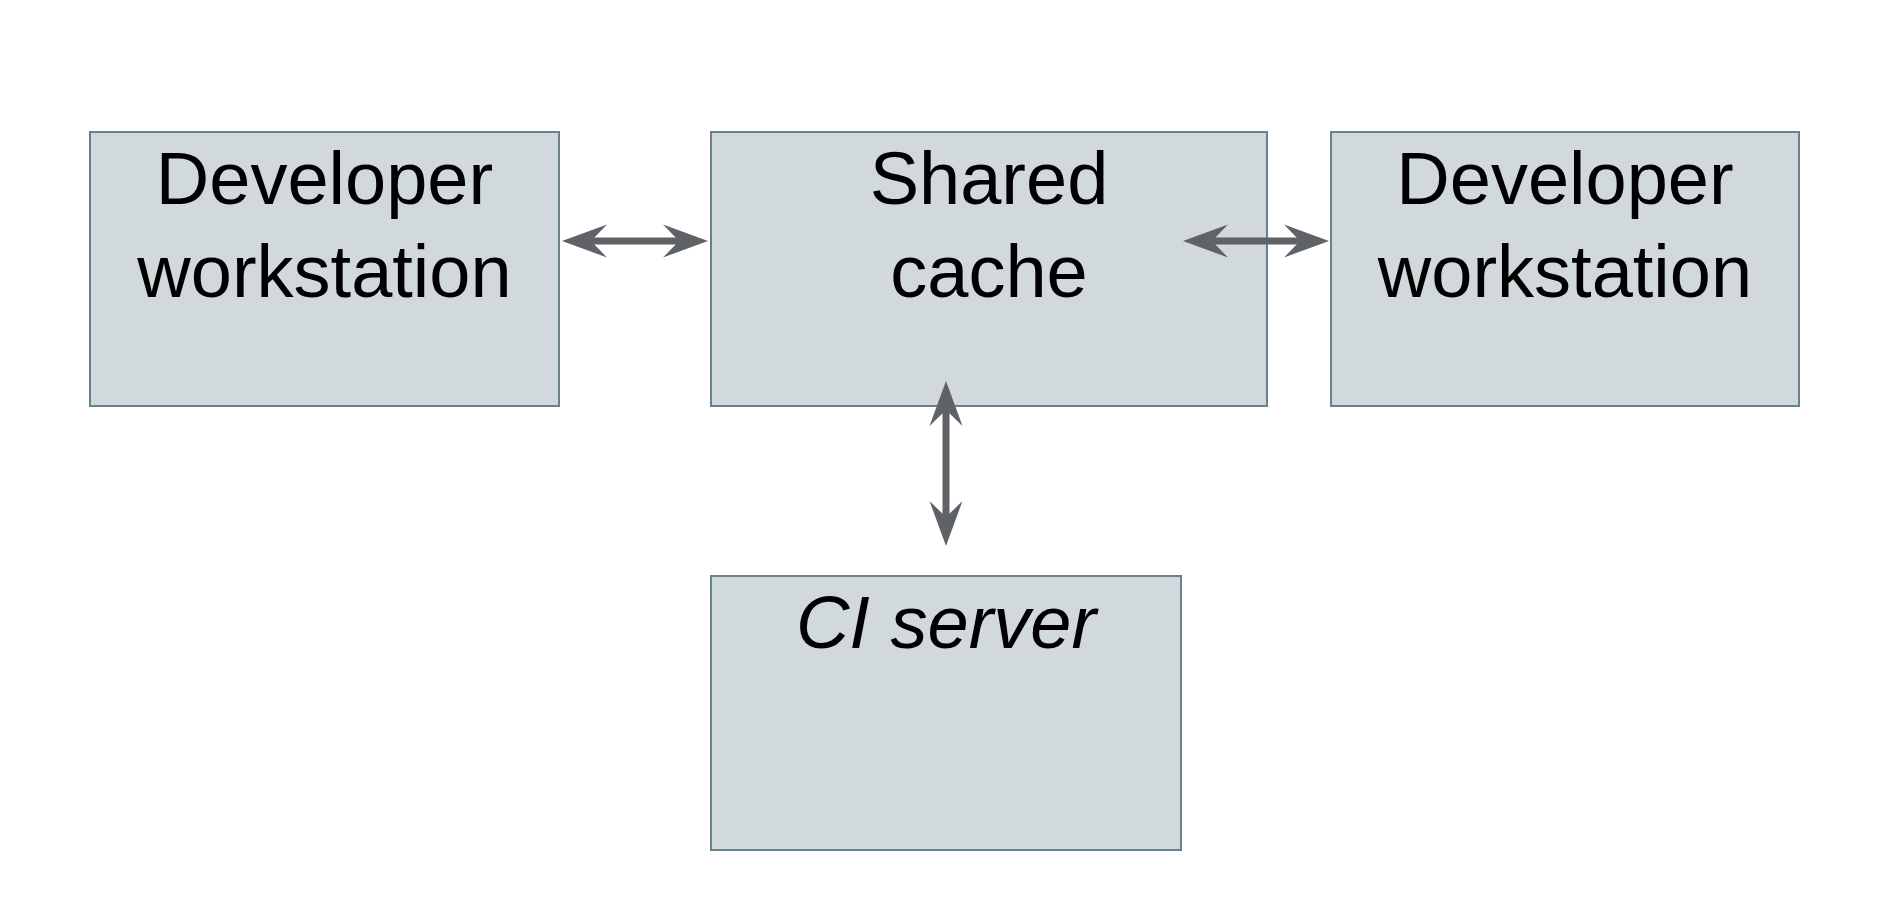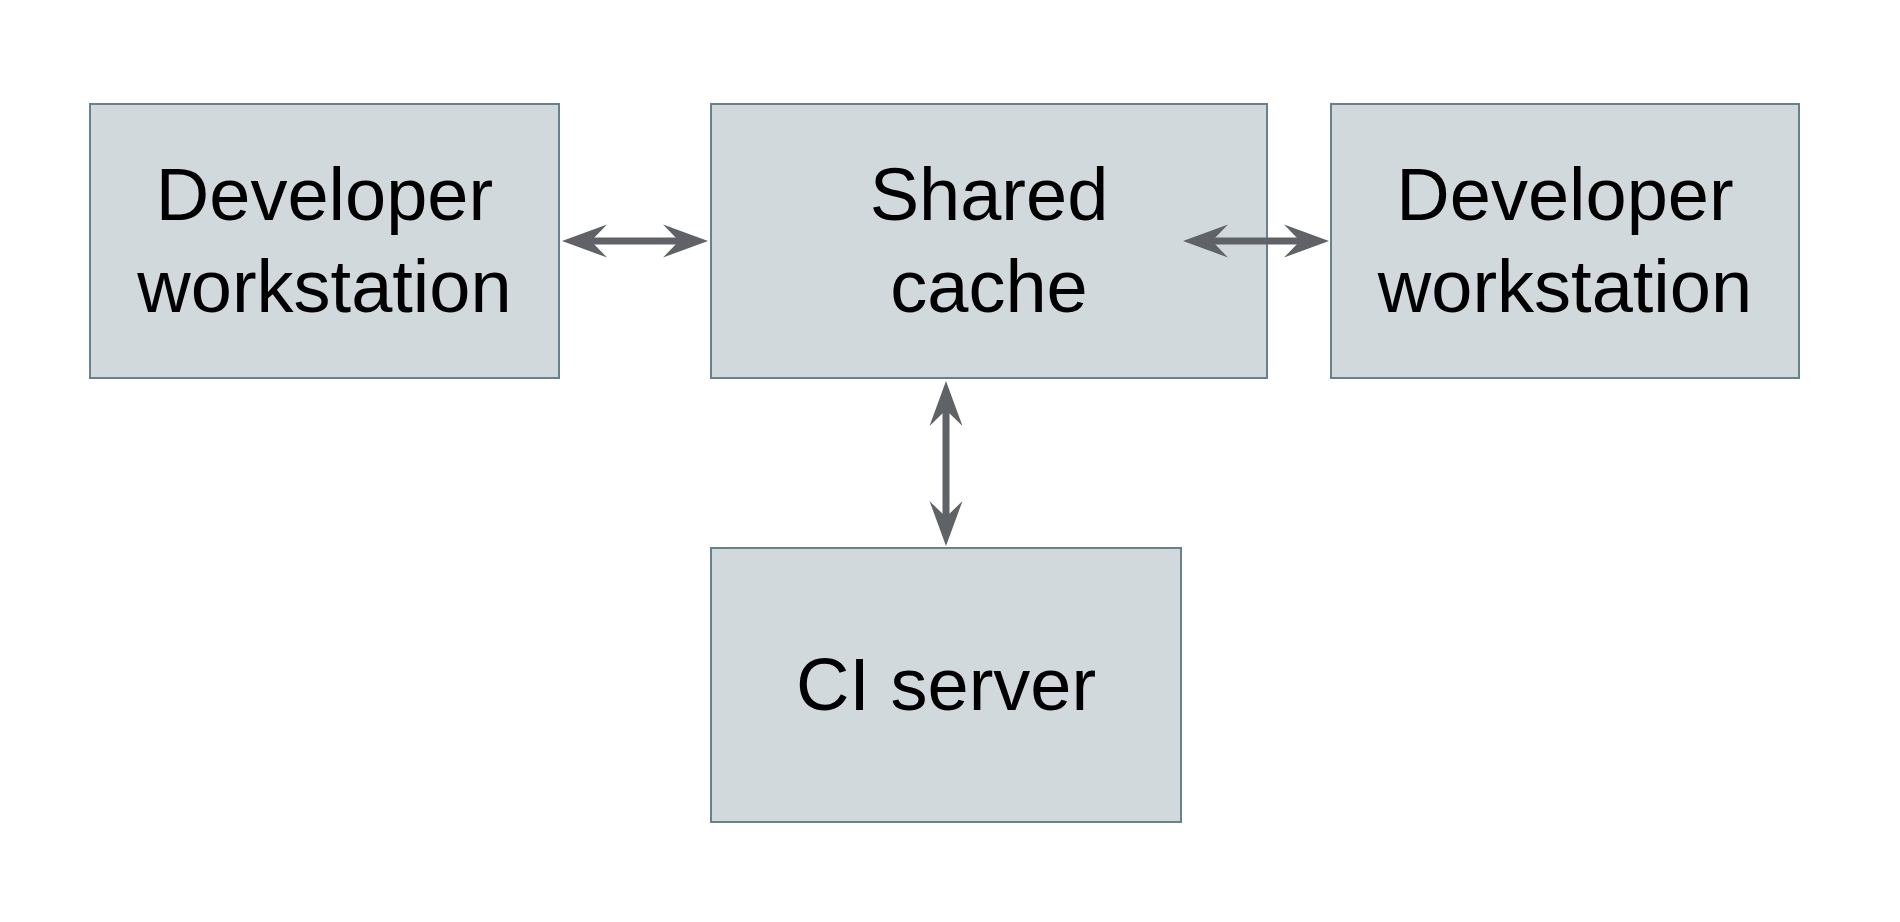--- a/index.html
+++ b/index.html
@@ -17,35 +17,36 @@
     height: 922px;
     background: var(--canvas-bg);
     overflow: hidden;
     font-family: "Liberation Sans", "DejaVu Sans", sans-serif;
   }
   .node {
     position: absolute;
     background: var(--node-fill);
     border: 2px solid var(--node-border);
     display: flex;
-    align-items: center;
+    align-items: flex-start;
     justify-content: center;
+    margin-top: 28px;
   }
   .node-label {
     color: var(--text-color);
     font-size: 74px;
     line-height: 1.25;
     text-align: center;
     white-space: pre-line;
     letter-spacing: 0px;
   }
   #node-dev-left   { left: 89px;   top: 103px; width: 471px; height: 276px; }
   #node-shared     { left: 710px;  top: 103px; width: 558px; height: 276px; }
   #node-dev-right  { left: 1330px; top: 103px; width: 470px; height: 276px; }
-  #node-ci         { left: 710px;  top: 547px; width: 472px; height: 276px; }
+  #node-ci         { left: 710px;  top: 547px; width: 472px; height: 276px; font-style: italic; }
   .arrow { position: absolute; display: block; }
   .arrow path, .arrow rect { fill: var(--arrow-color); }
   #arrow-left  { left: 561px;  top: 221px; }
   #arrow-right { left: 1182px; top: 221px; }
   #arrow-down  { left: 926px;  top: 380px; }
 </style>
 </head>
 <body>
 
 <div class="canvas">

